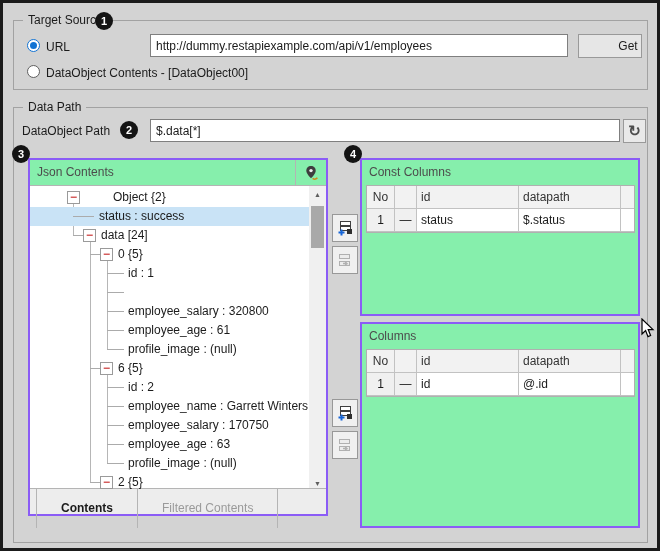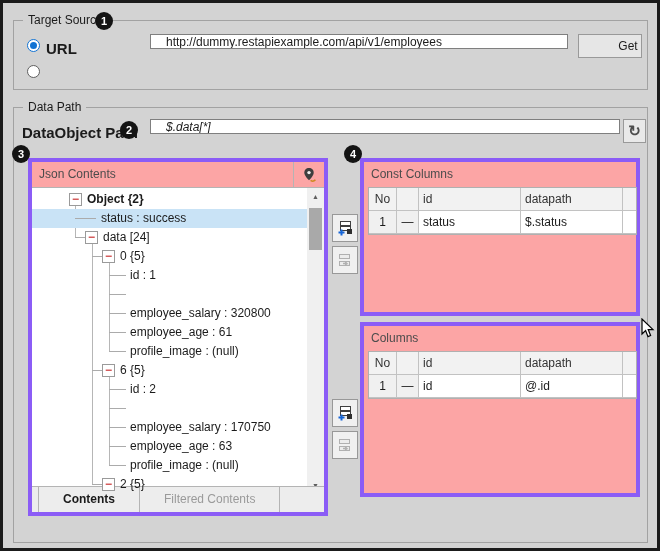--- a/index.html
+++ b/index.html
@@ -12,53 +12,53 @@
            font-size:12px;color:#1b1b1b;line-height:15px;white-space:nowrap;}
   
   .badge{position:absolute;width:18px;height:18px;border-radius:50%;background:#141414;
          color:#fff;font-size:11px;font-weight:700;text-align:center;line-height:18px;z-index:30;}
   
   .radio{position:absolute;width:13px;height:13px;border:1px solid #5f5f5f;border-radius:50%;
          background:#fff;box-sizing:border-box;}
   .radio.on{border-color:#1273d3;}
   .radio.on::after{content:"";position:absolute;left:2px;top:2px;width:7px;height:7px;
          border-radius:50%;background:#1273d3;}
-  .lbl{position:absolute;font-size:15px;color:#1b1b1b;white-space:nowrap;font-weight:bold;}
-  
-  .tinput{position:absolute;height:15px;border:1px solid #7f7f7f;background:#fff;
-          font-size:12px;padding:0 15px;box-sizing:border-box;color:#1b1b1b;outline:none;}
+  .lbl{position:absolute;font-size:12px;color:#1b1b1b;white-space:nowrap;}
+  
+  .tinput{position:absolute;height:23px;border:1px solid #7f7f7f;background:#fff;
+          font-size:12px;padding:0 5px;box-sizing:border-box;color:#1b1b1b;outline:none;}
   .btn{position:absolute;background:#e6e6e6;border:1px solid #999;box-sizing:border-box;
        font-size:12px;color:#1b1b1b;text-align:center;padding-left:36px;}
   .iconbtn{position:absolute;background:#e9e9e9;border:1px solid #999;box-sizing:border-box;
        color:#4e4e4e;text-align:center;}
   
-  .panel{position:absolute;background:#fca5a5;border:4px solid #8b5cf6;box-sizing:border-box;}
+  .panel{position:absolute;background:#86efac;border:2px solid #8b5cf6;box-sizing:border-box;}
   .phead{position:relative;height:25px;line-height:25px;padding-left:7px;font-size:12px;color:#4c4c4c;}
   .phead.bordered{border-bottom:1px solid #b4b4b4;}
   .pinbtn{position:absolute;right:0;top:0;width:30px;height:25px;border-left:1px solid #b4b4b4;
           display:flex;align-items:center;justify-content:center;}
   
   .treewrap{position:relative;height:306px;background:#fff;overflow:hidden;}
   .trow{position:relative;height:19px;margin-right:17px;}
   .trow.sel{background:#c9e3f6;}
   .tl{position:absolute;top:0;line-height:19px;font-size:12px;color:#1b1b1b;white-space:nowrap;}
-  .trow.b .tl{font-weight:700;}
+  .trow.b .tl{font-weight:400;margin-left:28px;}
   .dash{position:absolute;top:9px;border-top:1px solid #ababab;}
   .exp{position:absolute;top:3px;width:13px;height:13px;background:#fff;border:1px solid #9a9a9a;
        box-sizing:border-box;color:#d04a4a;font-size:12px;line-height:10px;text-align:center;font-weight:700;}
   .guide{position:absolute;width:0;border-left:1px solid #b6b6b6;z-index:0;}
   
   .sbar{position:absolute;right:0;top:0;width:17px;height:306px;background:#f0f0f0;}
   .sarr{position:absolute;left:0;width:17px;height:17px;color:#5e5e5e;font-size:7px;
         text-align:center;line-height:17px;}
   .sthumb{position:absolute;left:2px;top:20px;width:13px;height:42px;background:#a9a9a9;}
   
   .tabbar{position:absolute;left:0;right:0;bottom:0;height:25px;border-top:1px solid #b4b4b4;
           background:#ededed;display:flex;}
-  .tab{height:25px;line-height:25px;padding:0 24px;font-size:12px;color:#9a9a9a;
+  .tab{height:25px;line-height:25px;padding:7px 24px;font-size:12px;color:#9a9a9a;
        border-right:1px solid #b4b4b4;white-space:nowrap;}
   .tab:first-child{border-left:1px solid #b4b4b4;margin-left:6px;}
   .tab.active{color:#1b1b1b;font-weight:700;}
   
   .dtable{position:absolute;left:4px;top:25px;border:1px solid #b0b0b0;background:#fff;}
   .trh,.trr{display:flex;height:23px;}
   .tc{box-sizing:border-box;border-right:1px solid #c2c2c2;border-bottom:1px solid #c2c2c2;
       font-size:12px;line-height:22px;padding:0 4px;white-space:nowrap;overflow:hidden;color:#1b1b1b;}
   .trh .tc{background:#f2f2f2;color:#333;}
   .c0{width:28px;text-align:center;}
@@ -81,27 +81,28 @@
     <span class="grp-lbl">Target Source</span>
   </div>
   <span class="badge" style="left:95px;top:12px;">1</span>
 
   <span class="radio on" style="left:27px;top:39px;"></span>
   <span class="lbl" style="left:46px;top:40px;">URL</span>
   <input class="tinput" style="left: 150px; top: 34px; width: 418px;" value="http://dummy.restapiexample.com/api/v1/employees">
   <div class="btn" style="left:578px;top:34px;width:64px;height:24px;line-height:22px;">Get</div>
 
   <span class="radio" style="left:27px;top:65px;"></span>
+  <span class="lbl" style="left:46px;top:66px;">DataObject Contents - [DataObject00]</span>
 
   <div class="grp" style="left:13px;top:107px;width:633px;height:434px;">
     <span class="grp-lbl">Data Path</span>
   </div>
   <span class="lbl" style="left:22px;top:124px;">DataObject Path</span>
   <span class="badge" style="left:120px;top:121px;">2</span>
-  <input class="tinput" style="left: 150px; top: 119px; width: 470px; font-style: italic;" value="$.data[*]">
+  <input class="tinput" style="left: 150px; top: 119px; width: 470px;" value="$.data[*]">
   <div class="iconbtn" style="left:623px;top:119px;width:23px;height:24px;line-height:22px;font-size:15px;font-weight:700;"><span>↻</span></div>
 
   <span class="badge" style="left:12px;top:145px;">3</span>
   <span class="badge" style="left:344px;top:145px;">4</span>
 
   <div class="panel" style="left:28px;top:158px;width:300px;height:358px;">
     <div class="phead bordered">
       <span>Json Contents</span>
       <span class="pinbtn">
         <svg width="15" height="16" viewBox="0 0 15 16">
@@ -161,20 +162,21 @@
             <span class="dash" style="left: 60px; width: 10px;"></span>
             <span class="exp" style="left: 70px;">−</span>
             <span class="tl" style="left: 88px;">6 {5}</span>
           </div>
           <div class="trow">
             <span class="dash" style="left: 77px; width: 17px;"></span>
             <span class="tl" style="left: 98px;">id : 2</span>
           </div>
           <div class="trow">
             <span class="dash" style="left: 77px; width: 17px;"></span>
+            <span class="tl" style="left: 98px;">employee_name : Garrett Winters</span>
           </div>
           <div class="trow">
             <span class="dash" style="left: 77px; width: 17px;"></span>
             <span class="tl" style="left: 98px;">employee_salary : 170750</span>
           </div>
           <div class="trow">
             <span class="dash" style="left: 77px; width: 17px;"></span>
             <span class="tl" style="left: 98px;">employee_age : 63</span>
           </div>
           <div class="trow">
@@ -247,21 +249,21 @@
         <div class="trr">
           <div class="tc c0">1</div>
           <div class="tc c1">—</div>
           <div class="tc c2">status</div>
           <div class="tc c3">$.status</div>
           <div class="tc c4"></div>
         </div>
       </div>
   </div>
 
-  <div class="panel" style="left:360px;top:322px;width:280px;height:175px;">
+  <div class="panel" style="left:360px;top:322px;width:280px;height:206px;">
     <div class="phead">
       <span>Columns</span>
     </div>
     <div class="dtable" id="cols-table">
         <div class="trh">
           <div class="tc c0">No</div>
           <div class="tc c1"></div>
           <div class="tc c2">id</div>
           <div class="tc c3">datapath</div>
           <div class="tc c4"></div>

